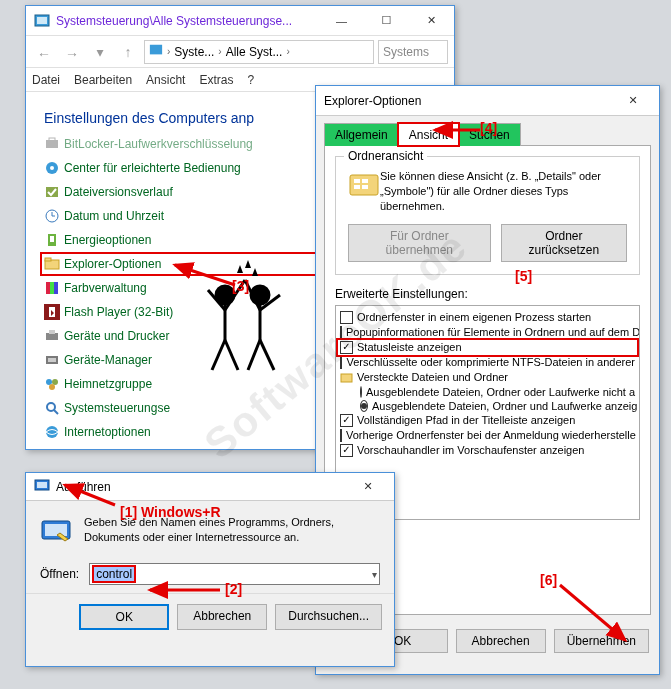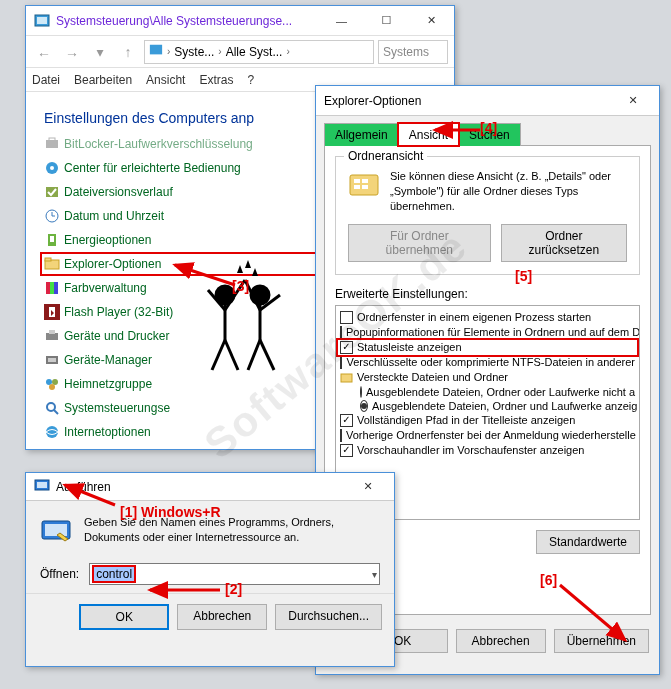--- a/index.html
+++ b/index.html
@@ -30,21 +30,21 @@
   .eo-window { left: 315px; top: 85px; width: 345px; height: 590px; background: #f0f0f0; }
   .eo-title { height: 30px; display: flex; align-items: center; padding: 0 8px; border-bottom: 1px solid #ccc; background: #fff; }
   .eo-title .t { flex: 1; font-size: 12px; }
   .tabs { display: flex; padding: 6px 8px 0; background: #f0f0f0; }
   .tab { padding: 4px 10px; border: 1px solid #aaa; border-bottom: none; background: #22c55e; margin-right: -1px; font-size: 12px; position: relative; top: 1px; }
   .tab.active { background: #fff; z-index: 2; }
   .tab.highlight-tab { outline: 2px solid #e30000; outline-offset: -1px; }
   .tabbody { margin: 0 8px 8px; border: 1px solid #aaa; background: #fff; padding: 10px; height: 470px; }
   .fieldset { border: 1px solid #ccc; padding: 12px; margin-bottom: 12px; position: relative; }
   .fieldset > .legend { position: absolute; top: -8px; left: 8px; background: #fff; padding: 0 4px; font-size: 12px; }
-  .folderview { display: flex; gap: 10px; font-size: 11px; }
+  .folderview { display: flex; font-size: 11px; }
   .folderview .desc { line-height: 1.35; }
   .fv-btns { display: flex; gap: 10px; margin-top: 10px; justify-content: center; }
   .btn { border: 1px solid #adadad; background: #e1e1e1; padding: 4px 12px; font-size: 12px; min-width: 90px; text-align: center; cursor: default; }
   .btn.disabled { color: #888; }
   .advlabel { font-size: 12px; margin: 6px 0 4px; }
   .treewrap { border: 1px solid #aaa; height: 215px; overflow: hidden; background: #fff; padding: 4px 2px; font-size: 11px; }
   .treeitem { display: flex; align-items: center; gap: 4px; padding: 1px 2px; white-space: nowrap; }
   .treeitem.indent { padding-left: 22px; }
   .chk { width: 13px; height: 13px; border: 1px solid #333; display: inline-flex; align-items: center; justify-content: center; font-size: 10px; line-height: 1; background: #fff; }
   .rad { width: 12px; height: 12px; border: 1px solid #333; border-radius: 50%; display: inline-flex; align-items: center; justify-content: center; background: #fff; }
@@ -317,23 +317,20 @@
         </div>
         <div class="treeitem">
           <span class="chk"></span>
           <span>Vorherige Ordnerfenster bei der Anmeldung wiederherstelle</span>
         </div>
         <div class="treeitem">
           <span class="chk">✓</span>
           <span>Vorschauhandler im Vorschaufenster anzeigen</span>
         </div>
       </div>
-    <div class="stdrow">
-      <div class="btn">Standardwerte</div>
-    </div>
   </div>
   <div class="dlg-btns">
     <div class="btn">OK</div>
     <div class="btn">Abbrechen</div>
     <div class="btn">Übernehmen</div>
   </div>
 </div>
 
 <div class="window run-window">
   <div class="run-title">

